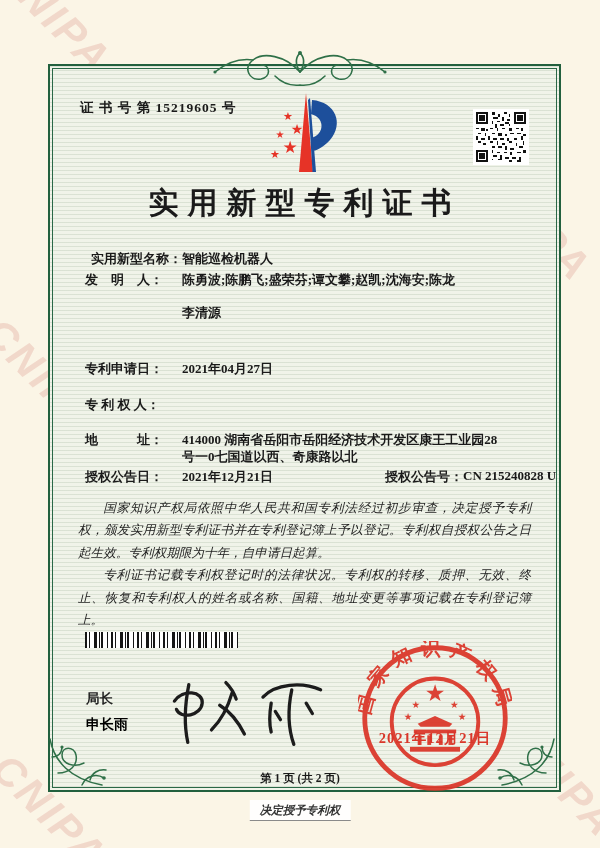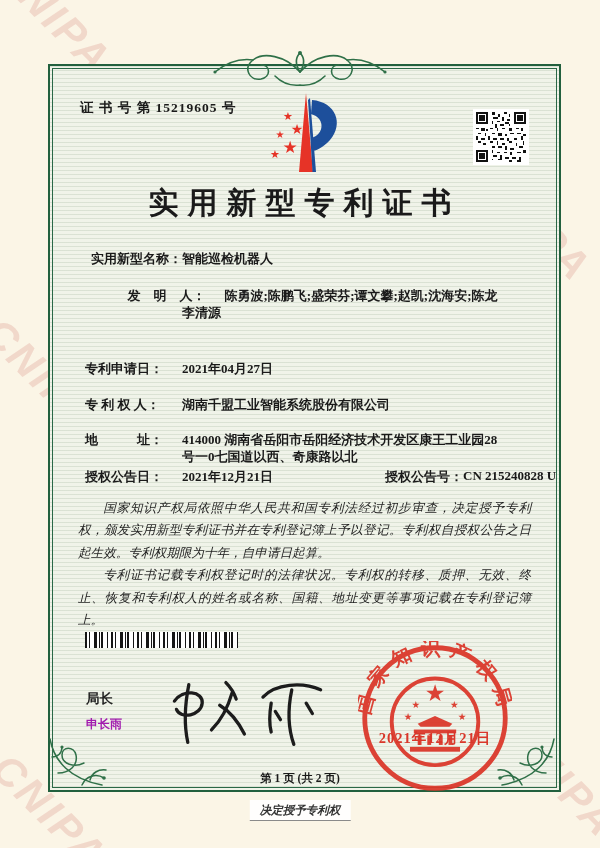--- a/index.html
+++ b/index.html
@@ -40,21 +40,21 @@
 
   .barcode{position:absolute;left:85px;top:632px;width:153px;height:16px;background:#fff;
            background-image:repeating-linear-gradient(90deg,
              #151515 0 2px,transparent 2px 4px,#151515 4px 5px,transparent 5px 9px,
              #151515 9px 12px,transparent 12px 14px,#151515 14px 15px,transparent 15px 16px,
              #151515 16px 18px,transparent 18px 22px,#151515 22px 23px,transparent 23px 26px);}
 
   .officer-title{position:absolute;left:86px;top:690px;font-family:"Liberation Sans","DejaVu Sans",sans-serif;
                  font-size:13.5px;font-weight:600;color:#222;}
   .officer-name{position:absolute;left:86px;top:716px;font-family:"Liberation Sans","DejaVu Sans",sans-serif;
-                font-size:12px;font-weight:600;color:#a21caf;}
+                font-size:14px;font-weight:600;color:#000000;}
   .signature{position:absolute;left:160px;top:670px;width:175px;height:88px;}
 
   .seal{position:absolute;left:358px;top:641px;width:154px;height:154px;mix-blend-mode:multiply;opacity:0.95;}
   .seal-date{position:absolute;left:356px;top:729px;width:158px;text-align:center;
              color:#d9372a;font-size:14.5px;font-weight:700;letter-spacing:1px;z-index:6;
              font-family:"Liberation Serif","DejaVu Serif",serif;}
 
   .page-num{position:absolute;left:0;top:771px;width:100%;text-align:center;font-size:11.5px;font-weight:600;}
   .note{position:absolute;left:50%;top:800px;transform:translateX(-50%);
         font-size:11.5px;font-weight:600;font-style:italic;color:#333;
@@ -144,35 +144,34 @@
       </g>
     </svg>
 
     <div class="title">实用新型专利证书</div>
 
     <div class="field-row" style="top:250px;text-align:right;">
       <span class="field-label">实用新型名称：</span>
       <span class="field-value">智能巡检机器人</span>
     </div>
 
-    <div class="field-row" style="top:287px;justify-content:center;">
+    <div class="field-row" style="top:271px;">
       <span class="field-label">发　明　人：</span>
       <span class="field-value">陈勇波;陈鹏飞;盛荣芬;谭文攀;赵凯;沈海安;陈龙</span>
     </div>
     <div class="field-cont" style="top:304px;">李清源</div>
 
 
     <div class="field-row" style="top:360px;">
       <span class="field-label">专利申请日：</span>
       <span class="field-value">2021年04月27日</span>
     </div>
 
     <div class="field-row" style="top:396px;align-items:flex-end;">
       <span class="field-label">专 利 权 人：</span>
-      <span class="field-value">湖南千盟工业智能系统股份有限公司</span>
     </div>
 
     <div class="field-row" style="top:431px;align-items:center;">
       <span class="field-label">地　　　址：</span>
       <span class="field-value">414000 湖南省岳阳市岳阳经济技术开发区康王工业园28</span>
     </div>
     <div class="field-cont" style="top:448px;">号一0七国道以西、奇康路以北</div>
 
     <div class="field-row" style="top:468px;">
       <span class="field-label">授权公告日：</span>

